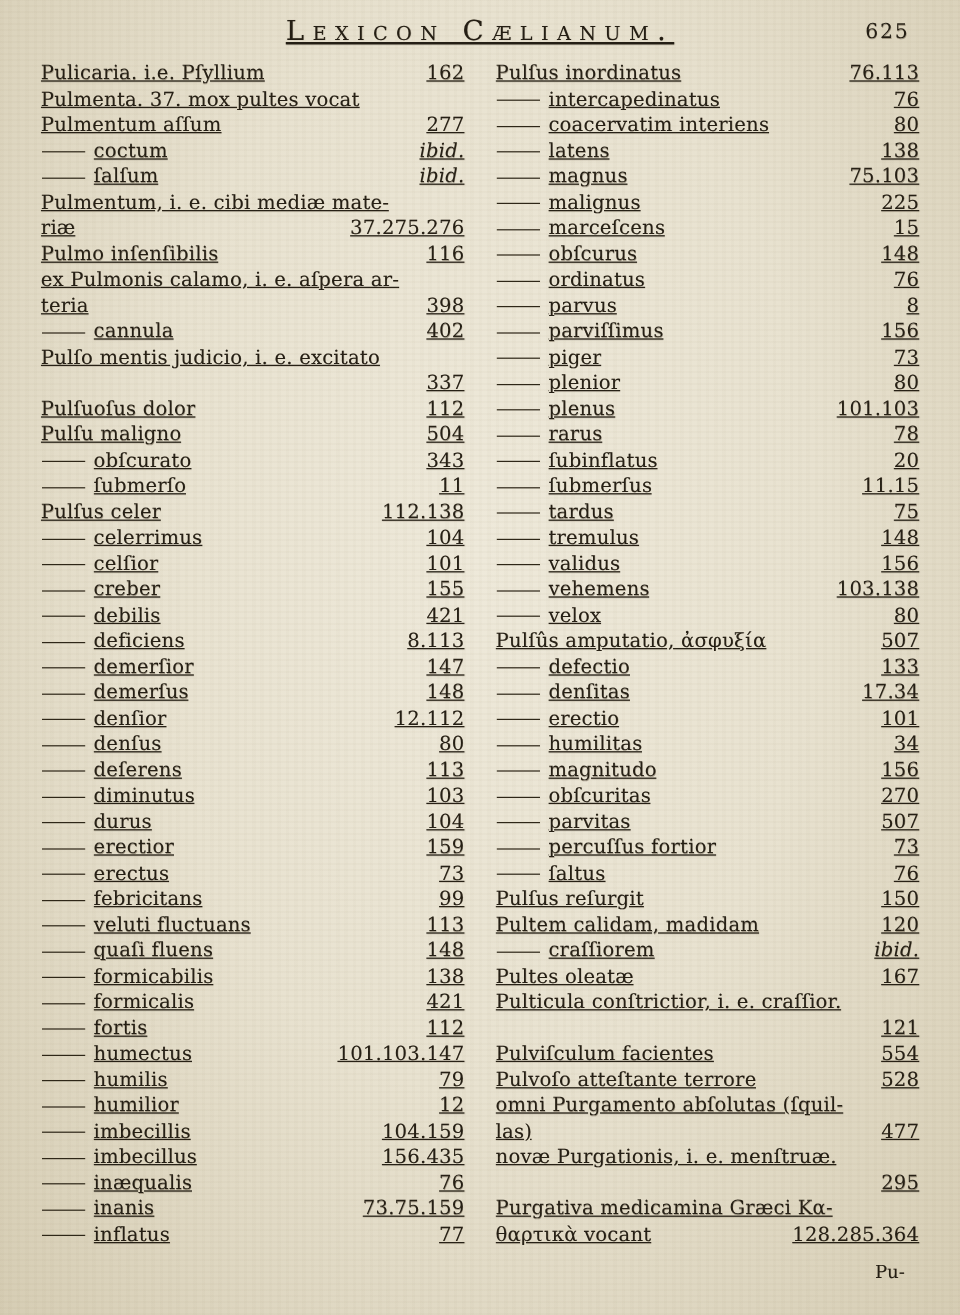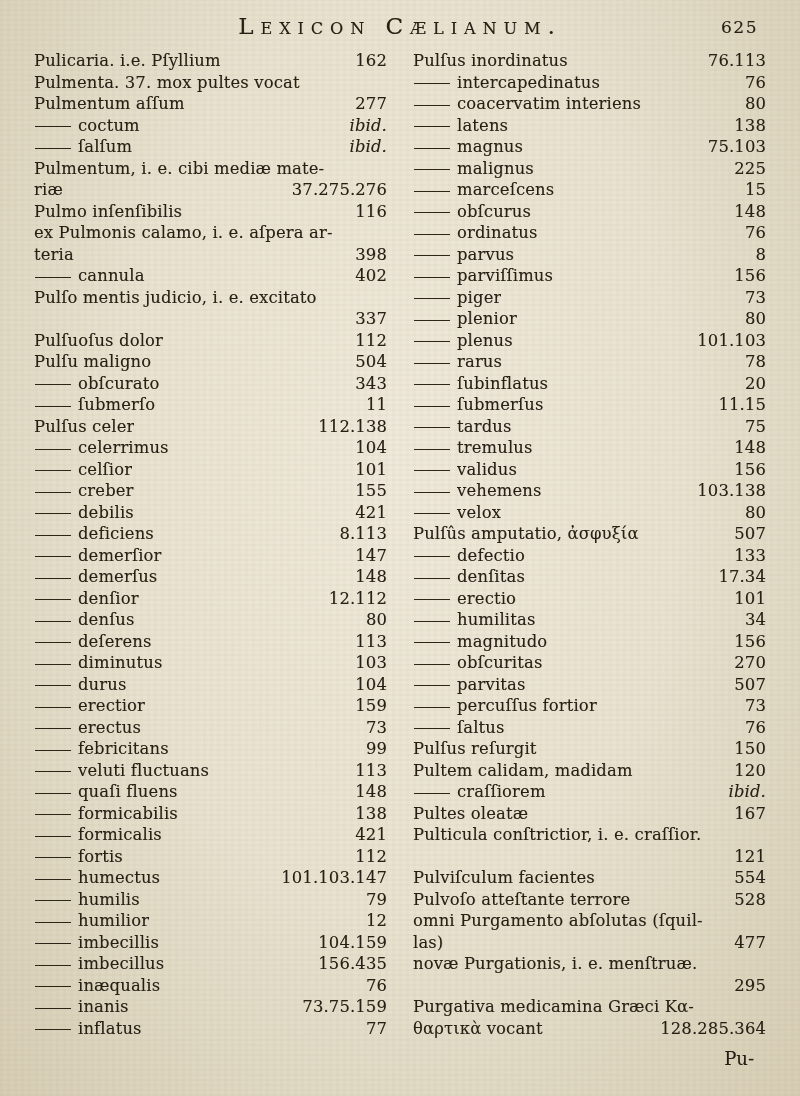--- a/index.html
+++ b/index.html
@@ -6,20 +6,21 @@
   html,body { width:800px; height:1096px; overflow:hidden; }
   body { font-family:"DejaVu Serif","Liberation Serif",serif; }
 
   .page {
     position:relative;
     width:800px; height:1096px;
     background:
       radial-gradient(ellipse at 50% 42%, #eee9da 0%, #e8e2d0 50%, #d6cdb4 100%);
     color:var(--ink,#241e14);
     overflow:hidden;
+    text-decoration:underline;
   }
   .page::before {
     content:"";
     position:absolute; inset:0;
     background:
       repeating-linear-gradient(0deg, rgba(120,100,60,0.030) 0 2px, rgba(0,0,0,0) 2px 5px),
       repeating-linear-gradient(90deg, rgba(110,95,55,0.022) 0 3px, rgba(0,0,0,0) 3px 7px);
     pointer-events:none;
   }
 
@@ -55,21 +56,21 @@
     align-self:center;
     margin:3px 7px 0 1px;
     flex:0 0 auto;
   }
   .etext { flex:0 1 auto; overflow:hidden; }
   .enum { margin-left:auto; padding-left:8px; flex:0 0 auto; }
   .it { font-style:italic; }
 
   .catchword {
     position:absolute; right:46px; bottom:27px;
-    font-size:18px;
+    font-size:15px;
     text-shadow:0.3px 0.3px 0.5px rgba(45,32,14,0.35);
   }
 </style>
 </head>
 <body>
 
 <div class="page">
 
   <div class="header">
     <div class="title">Lexicon Cælianum.</div>

